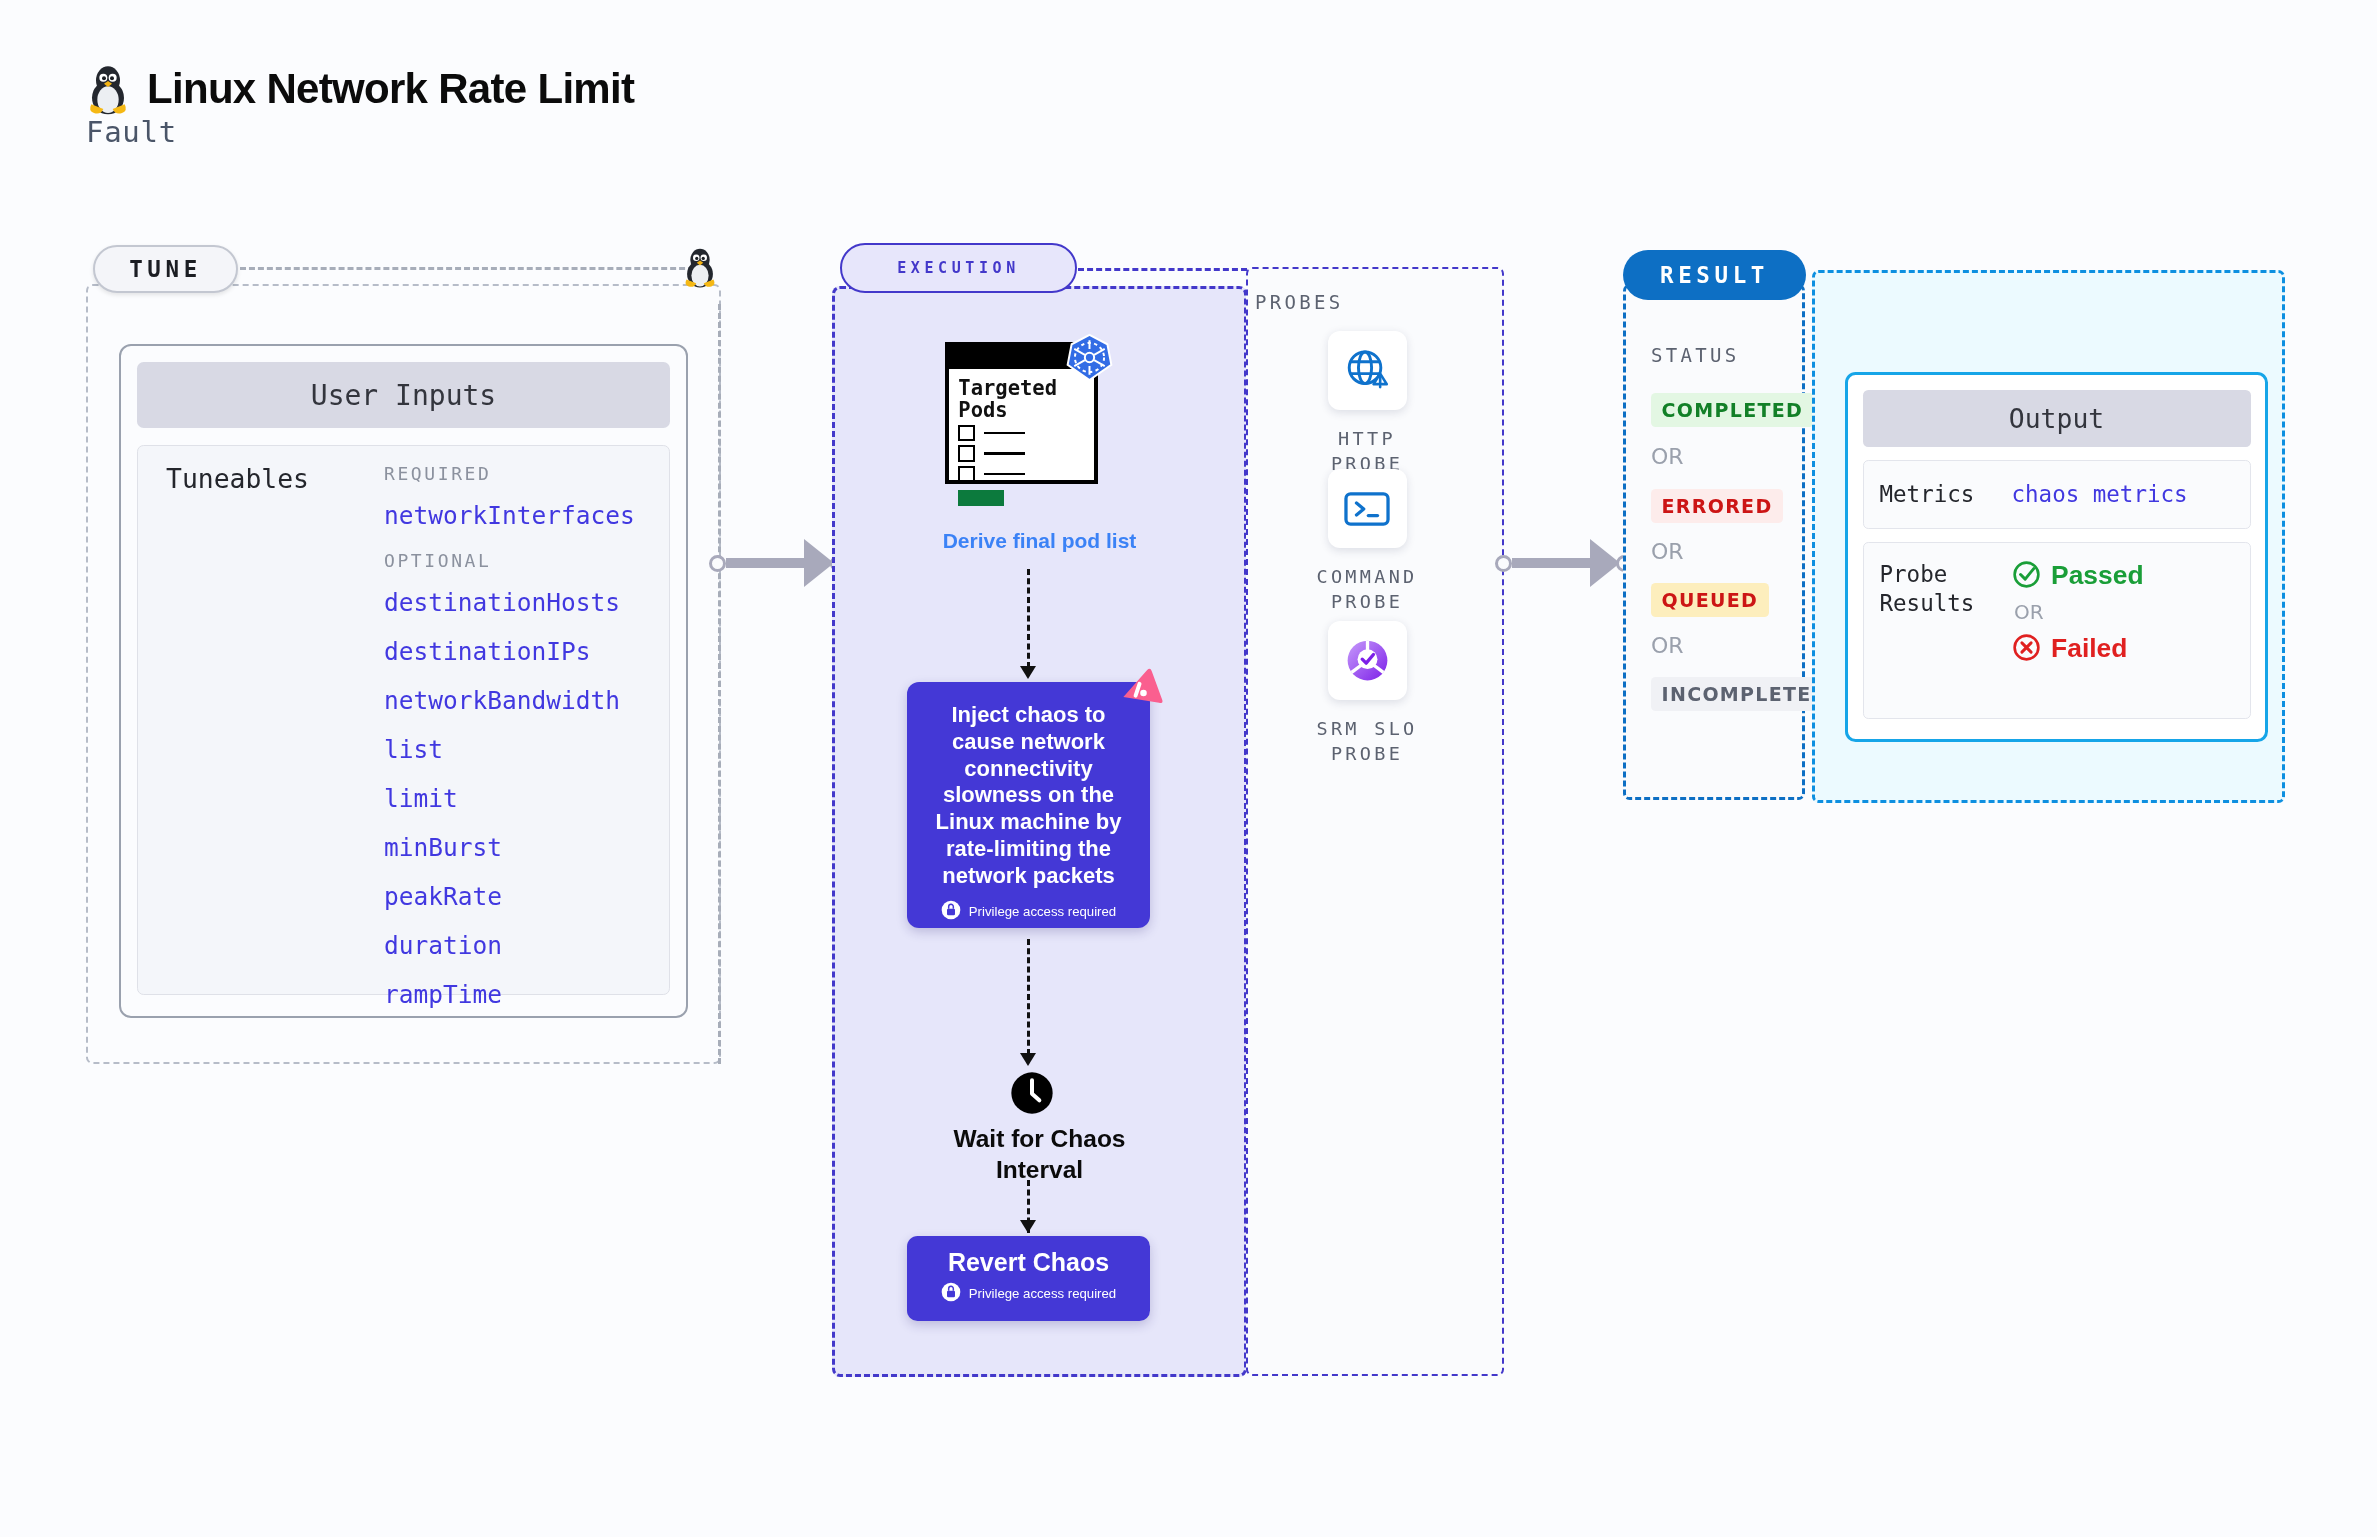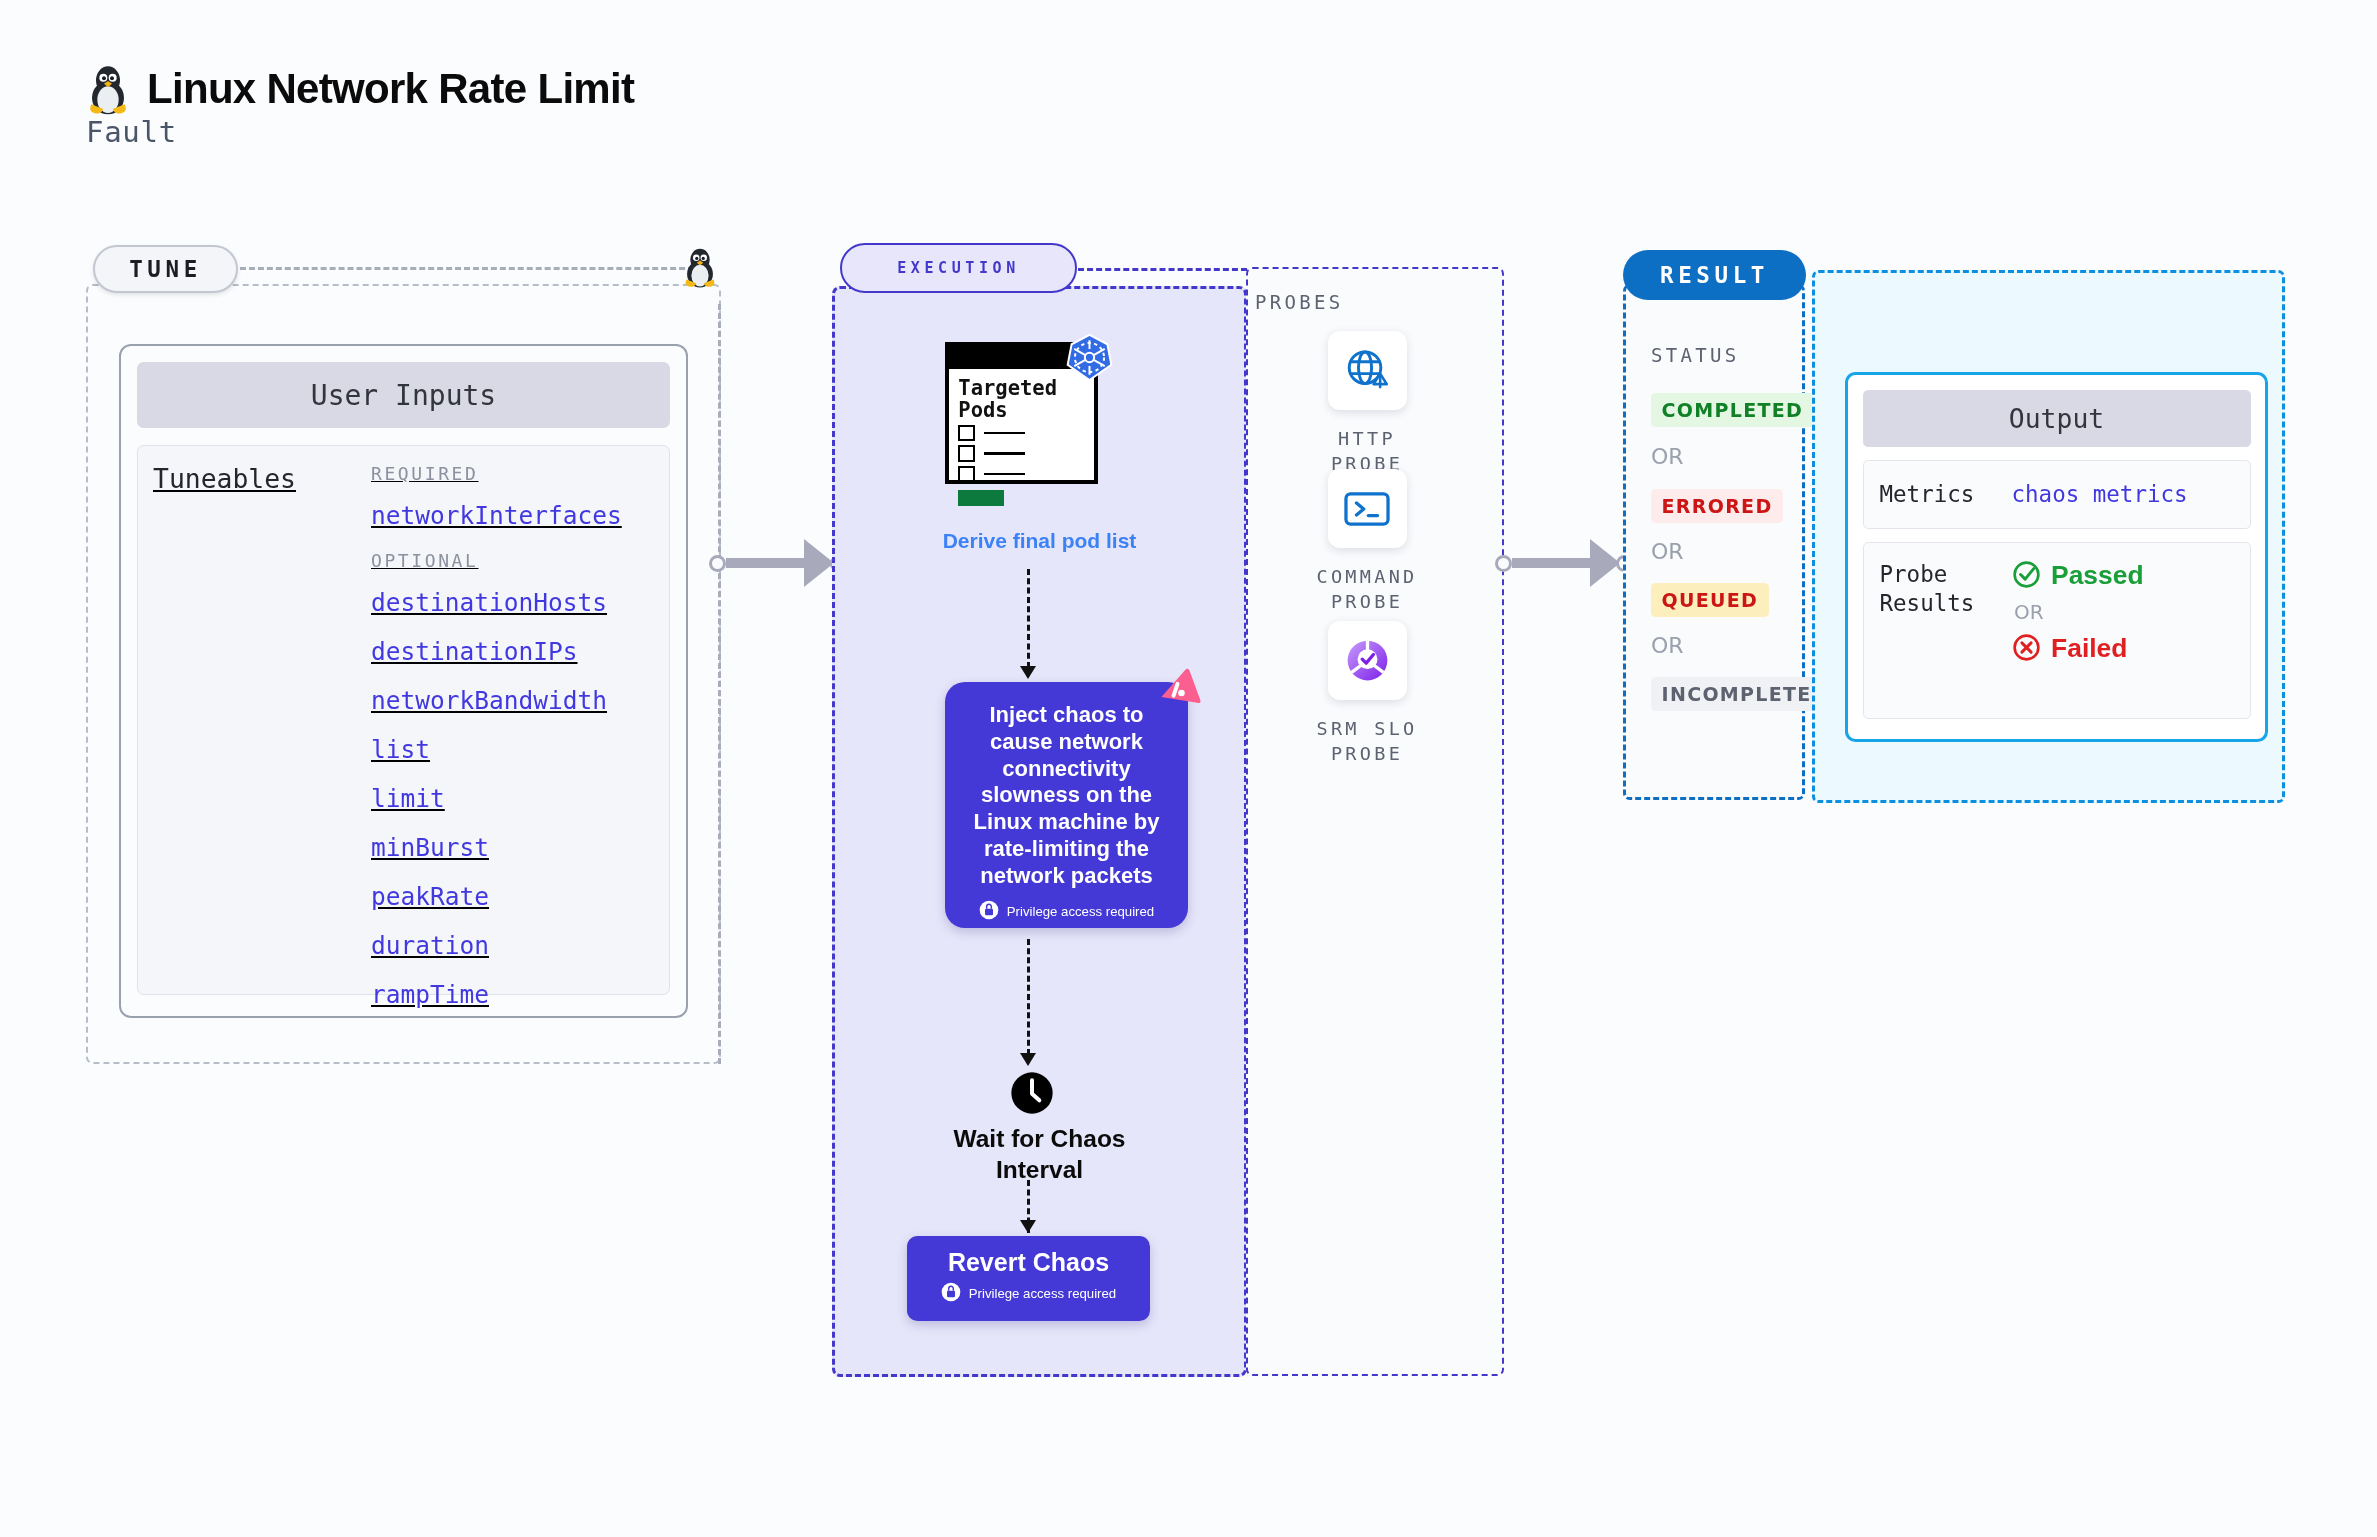--- a/index.html
+++ b/index.html
@@ -57,23 +57,22 @@
     border:2.6px solid #9aa1ae;border-radius:12px;background:#fbfcfe;
     box-sizing:border-box;padding:16px;
   }
   #user-inputs-header{
     height:66px;background:#d8d9e4;border-radius:6.6px;
     display:flex;align-items:center;justify-content:center;
     font-family:"DejaVu Sans Mono", monospace;font-size:28px;color:#33353d;
   }
   #tuneables-box{
     margin-top:17px;height:550px;border:1.3px solid #dfe1e8;border-radius:6.6px;
-    background:#f4f6fa;box-sizing:border-box;padding:17px 15px;
+    background:#f4f6fa;box-sizing:border-box;padding:17px 28px;
     display:flex;
-    text-decoration:underline;
   }
   #tuneables-label{
     font-family:"DejaVu Sans Mono", monospace;font-size:26.4px;color:#24262c;
     width:218px;flex:none;
   }
   #tuneables-list{flex:1;}
   .tun-group-label{
     font-family:"DejaVu Sans Mono", monospace;font-size:18px;color:#8b919e;
     letter-spacing:2.6px;margin-bottom:17px;
   }
@@ -211,22 +210,22 @@
     position:absolute;width:0;border-left:3.3px dashed #111;
   }
   .v-arrow-head{
     position:absolute;width:0;height:0;
     border-left:8.6px solid transparent;border-right:8.6px solid transparent;
     border-top:13.2px solid #111;
   }
 
   #inject-card{
     position:absolute;left:907px;top:682px;width:243px;height:246px;
-    background:#4438d6;border-radius:20px;box-sizing:border-box;
-    padding:20px 16px 0 16px;box-shadow:0 4px 10.6px rgba(40,30,120,.22);margin-left:38px;
+    background:#4438d6;border-radius:12px;box-sizing:border-box;
+    padding:20px 16px 0 16px;box-shadow:0 4px 10.6px rgba(40,30,120,.22);
   }
   #inject-text{
     color:#ffffff;font-size:22px;font-weight:bold;line-height:1.22;
     text-align:center;
   }
   .priv-row{
     display:flex;align-items:center;justify-content:center;gap:8px;margin-top:10.6px;
   }
   .priv-text{color:#ffffff;font-size:13.2px;}
   #litmus-badge{position:absolute;left:210px;top:-14.5px;}

